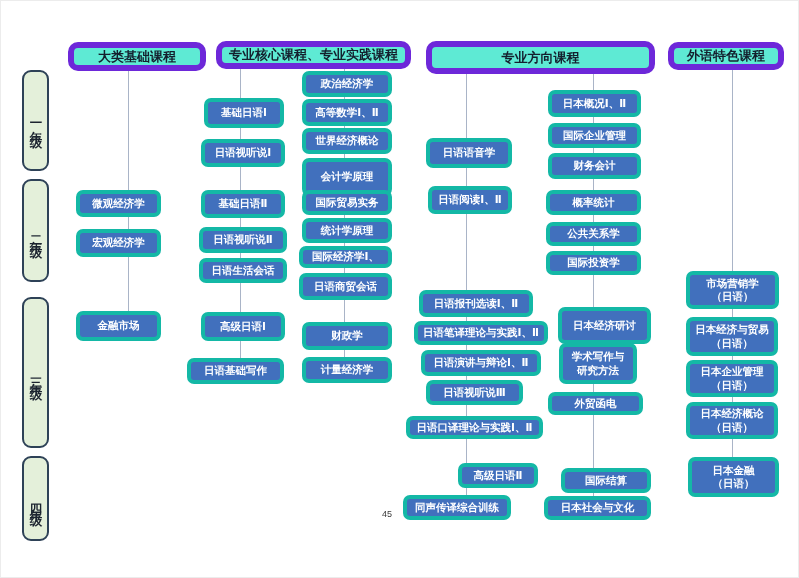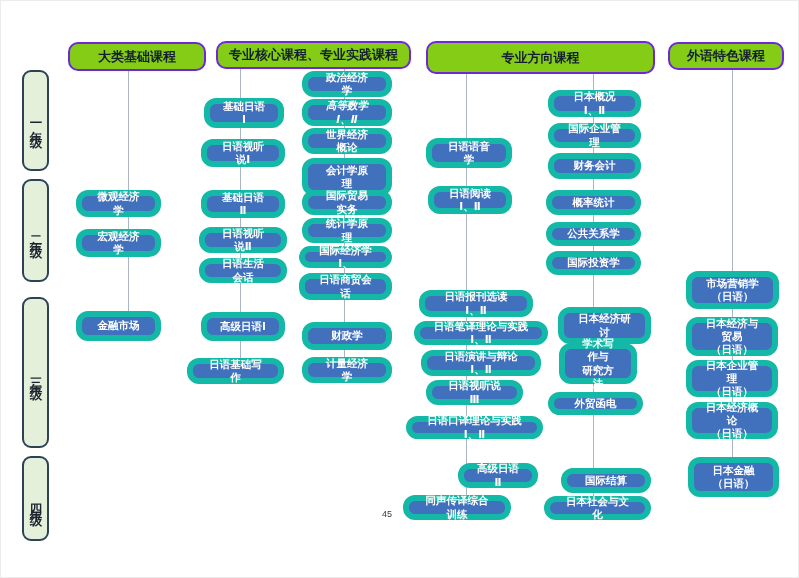--- a/index.html
+++ b/index.html
@@ -3,27 +3,27 @@
 <meta charset="utf-8">
 <style>
   html,body{margin:0;padding:0;background:#fff;}
   .canvas{
     position:relative;width:799px;height:578px;background:#ffffff;
     font-family:"Liberation Sans","DejaVu Sans",sans-serif;
     overflow:hidden;border:1px solid #ececec;box-sizing:border-box;
   }
   .line{position:absolute;width:1px;background:#a9b4c7;z-index:1;}
   .box{
-    position:absolute;z-index:2;background:#4170bd;border:6px solid #14b8a6;
-    border-radius:12px;color:#ffffff;font-weight:700;font-size:10.5px;
+    position:absolute;z-index:2;background:#4170bd;border:4px solid #14b8a6;
+    border-radius:7px;color:#ffffff;font-weight:700;font-size:10.5px;
     display:flex;align-items:center;justify-content:center;text-align:center;
-    line-height:1.25;white-space:pre-line;box-sizing:border-box;padding:1px 13px;
+    line-height:1.25;white-space:pre-line;box-sizing:border-box;padding:1px 2px;
   }
   .hdr{
-    position:absolute;z-index:2;background:#84cc16;border:2px solid #6d28d9;
+    position:absolute;z-index:2;background:#5eead4;border:6px solid #6d28d9;
     border-radius:10px;color:#14202e;font-weight:700;font-size:13px;
     display:flex;align-items:center;justify-content:center;text-align:center;
     box-sizing:border-box;
   }
   .year{
     position:absolute;z-index:2;background:#e4f0da;border:2px solid #2e4257;
     border-radius:9px;color:#1c2430;font-weight:600;font-size:12.5px;
     display:flex;align-items:center;justify-content:center;
     writing-mode:vertical-rl;text-orientation:upright;letter-spacing:5px;
     box-sizing:border-box;padding-top:5px;
@@ -60,21 +60,21 @@
 
   <div class="box" style="left:203px;top:97px;width:80px;height:30px;">基础日语Ⅰ</div>
   <div class="box" style="left:200px;top:138px;width:84px;height:28px;">日语视听说Ⅰ</div>
   <div class="box" style="left:200px;top:189px;width:84px;height:28px;">基础日语Ⅱ</div>
   <div class="box" style="left:198px;top:226px;width:88px;height:26px;">日语视听说Ⅱ</div>
   <div class="box" style="left:198px;top:257px;width:88px;height:25px;">日语生活会话</div>
   <div class="box" style="left:200px;top:311px;width:84px;height:29px;">高级日语Ⅰ</div>
   <div class="box" style="left:186px;top:357px;width:97px;height:26px;">日语基础写作</div>
 
   <div class="box" style="left:301px;top:70px;width:90px;height:26px;">政治经济学</div>
-  <div class="box" style="left:301px;top:98px;width:90px;height:27px;font-style:italic;">高等数学Ⅰ、Ⅱ</div>
+  <div class="box" style="left:301px;top:98px;width:90px;height:27px;">高等数学Ⅰ、Ⅱ</div>
   <div class="box" style="left:301px;top:127px;width:90px;height:26px;">世界经济概论</div>
   <div class="box" style="left:301px;top:157px;width:90px;height:38px;">会计学原理</div>
   <div class="box" style="left:301px;top:189px;width:90px;height:25px;">国际贸易实务</div>
   <div class="box" style="left:301px;top:217px;width:90px;height:25px;">统计学原理</div>
   <div class="box" style="left:298px;top:245px;width:93px;height:22px;">国际经济学Ⅰ、</div>
   <div class="box" style="left:298px;top:272px;width:93px;height:27px;">日语商贸会话</div>
   <div class="box" style="left:301px;top:321px;width:90px;height:28px;">财政学</div>
   <div class="box" style="left:301px;top:356px;width:90px;height:26px;">计量经济学</div>
 
   <div class="box" style="left:425px;top:137px;width:86px;height:30px;">日语语音学</div>

